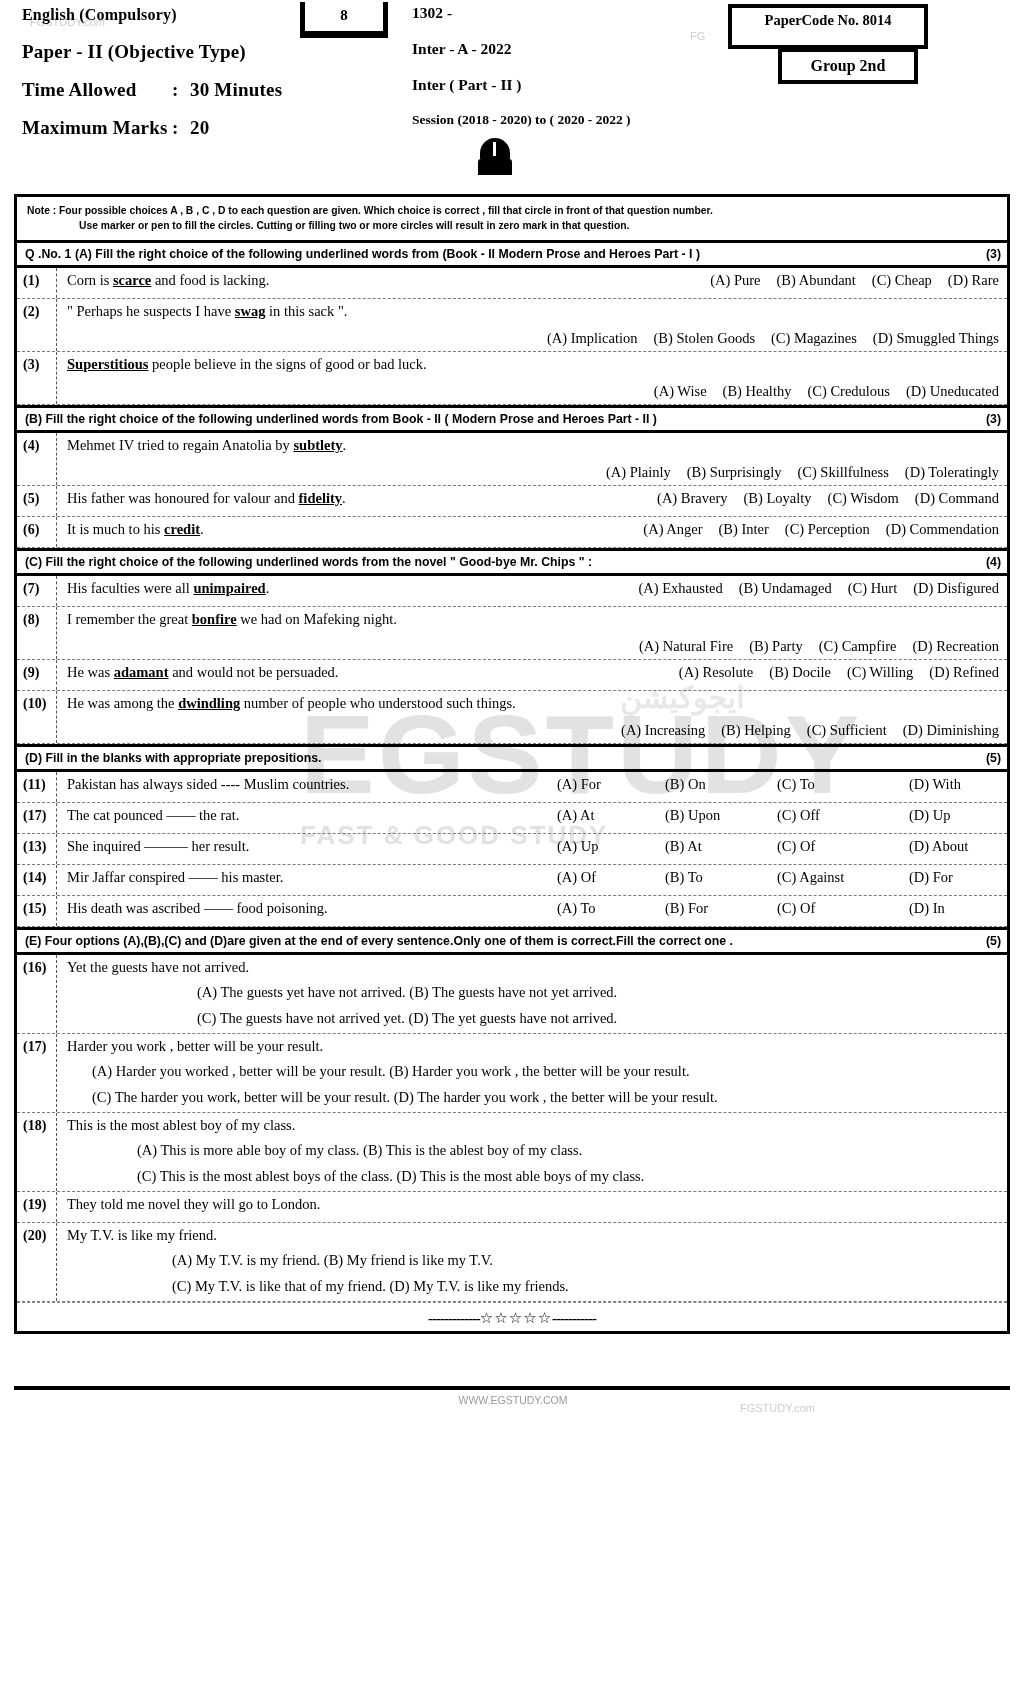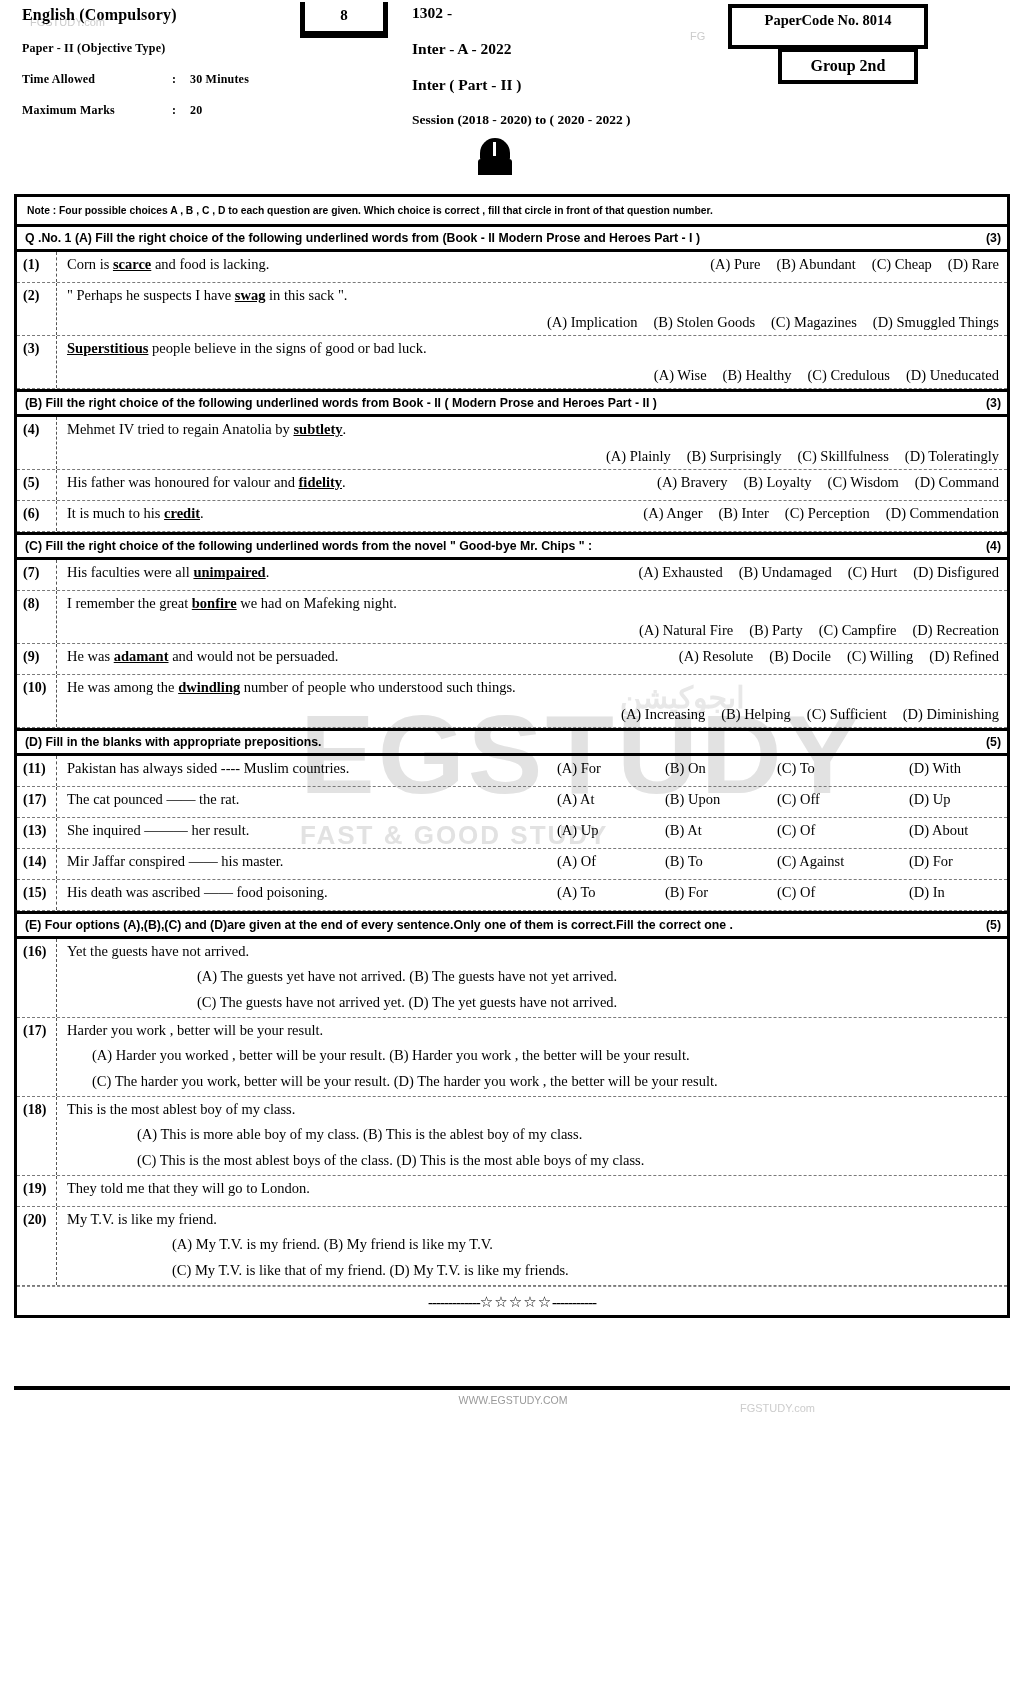--- a/index.html
+++ b/index.html
@@ -23,21 +23,21 @@
     width: 1026px;
   }
   .hdr-left {
     position: absolute;
     left: 22px;
     top: 6px;
     width: 300px;
   }
   .hdr-line {
     font-weight: bold;
-    font-size: 12px;
+    font-size: 19px;
     letter-spacing: 0.2px;
     margin-bottom: 16px;
     white-space: nowrap;
   }
   .hdr-line.subject { font-size: 16px; margin-bottom: 17px; }
   .hdr-row { display: flex; }
   .hdr-row .lbl { min-width: 150px; }
   .hdr-row .colon { width: 18px; }
 
   .rollbox {
@@ -312,20 +312,21 @@
   </div>
 
   <div class="codebox">PaperCode No. 8014</div>
   <div class="groupbox">Group 2nd</div>
 </div>
 
 <div class="sheet">
 
   <div class="note">
     <div>Note :    Four possible choices A , B , C , D to each question are given. Which choice is correct , fill that  circle in front of that question number.</div>
+    <div class="l2">Use marker or pen to fill the circles. Cutting or  filling two or more circles will result in zero mark in that question.</div>
   </div>
 
   <div id="sections-root">
       <div class="sechead first">
         <span>Q .No. 1 (A)  Fill  the  right  choice  of  the  following  underlined  words  from  (Book - II Modern Prose  and Heroes Part - I )</span>
         <span class="marks">(3)</span>
       </div>
       <div class="qrow">
         <div class="qnum">(1)</div>
         <div class="qbody">
@@ -493,21 +494,21 @@
       </div>
       <div class="qrow">
         <div class="qnum">(18)</div>
         <div class="qbody"><span class="stem">This  is  the most  ablest  boy  of  my  class.</span><div class="twoline">
             <div class="ln ind3">(A)  This  is  more able  boy of  my class.            (B)   This  is  the  ablest  boy  of my  class.</div>
             <div class="ln ind3">(C)  This  is  the most  ablest  boys  of the  class.  (D)   This  is  the most  able  boys  of  my  class.</div>
           </div></div>
       </div>
       <div class="qrow">
         <div class="qnum">(19)</div>
-        <div class="qbody"><span class="stem">They  told  me  that  they  will  go  to  London.</span></div>
+        <div class="qbody"><span class="stem">They  told  me  novel  they  will  go  to  London.</span></div>
       </div>
       <div class="qrow">
         <div class="qnum">(20)</div>
         <div class="qbody"><span class="stem">My  T.V.  is  like  my  friend.</span><div class="twoline">
             <div class="ln ind4">(A)  My  T.V.  is   my  friend.                  (B)  My  friend  is  like  my  T.V.</div>
             <div class="ln ind4">(C)   My  T.V.  is  like  that  of  my  friend. (D)  My  T.V.  is  like  my  friends.</div>
           </div></div>
       </div>
       <div class="stars"><span class="dash">-------------</span><span>☆☆☆☆☆</span><span class="dash">-----------</span></div>
     </div>

